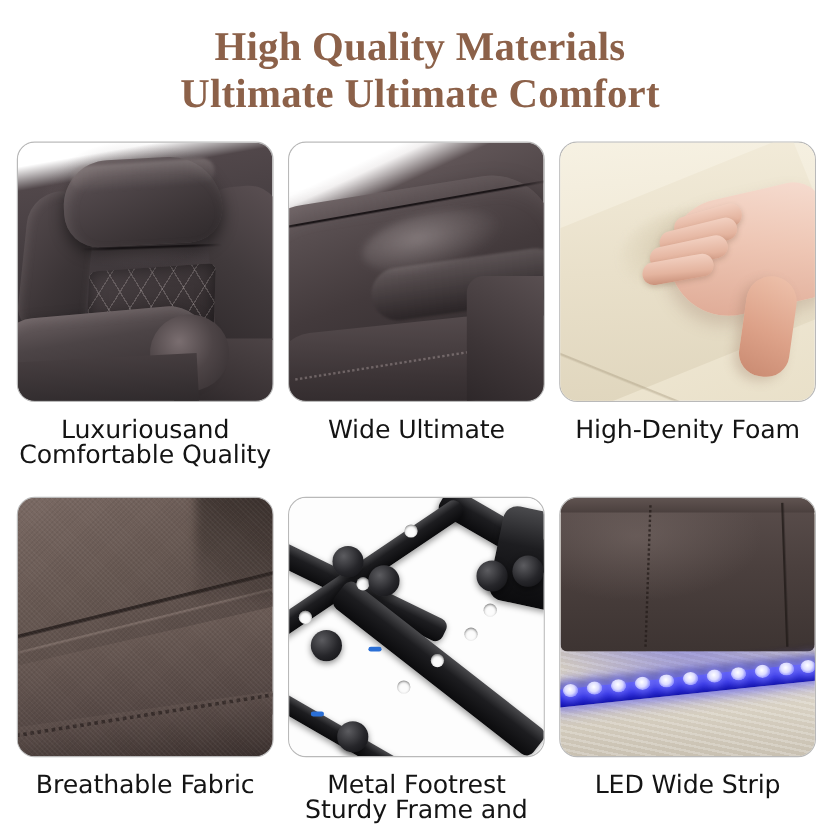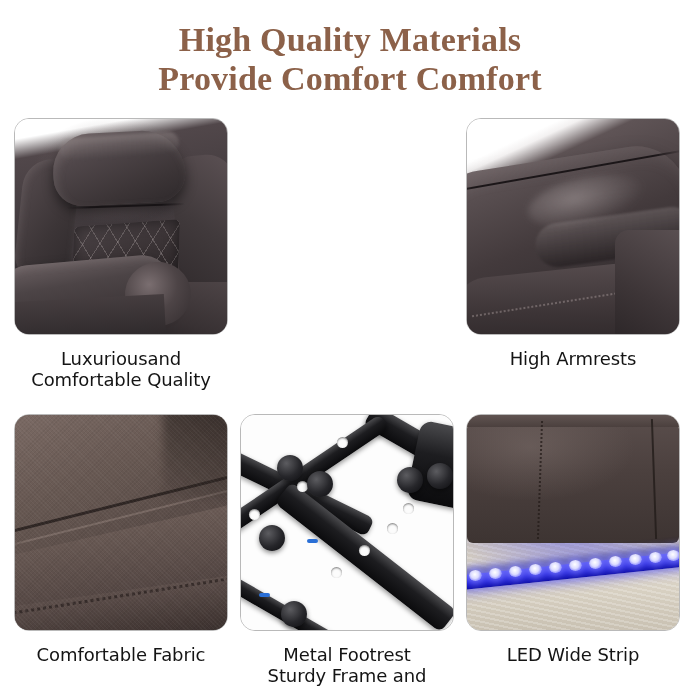--- a/index.html
+++ b/index.html
@@ -62,21 +62,21 @@
     border: 1px solid #b9b9b9;
     border-radius: 15px;
     overflow: hidden;
     background: #ffffff;
     box-sizing: border-box;
   }
   .caption {
     margin-top: 13px;
     text-align: center;
     font-family: "DejaVu Sans", sans-serif;
-    font-size: 18px;
+    font-size: 21px;
     line-height: 21px;
     color: #141414;
     letter-spacing: -0.1px;
   }
   .caption .cl { display: block; }
 
   
   .t1 { background: #ffffff; }
   .t1 .bg {
     position: absolute; inset: 0;
@@ -461,21 +461,21 @@
     filter: blur(3px);
   }
 </style>
 </head>
 <body>
 
 <div class="page">
 
   <div class="title-block">
     <div class="title-line">High Quality Materials</div>
-    <div class="title-line">Provide Comfort Comfort</div>
+    <div class="title-line">Ultimate Ultimate Comfort</div>
   </div>
 
   <div class="grid">
 
     <div class="row">
 
       <div class="cell">
         <div class="tile t1">
           <div class="bg"></div>
           <div class="wingL"></div>
@@ -500,43 +500,61 @@
           <div class="bg"></div>
           <div class="arm-main"></div>
           <div class="arm-seam"></div>
           <div class="arm-gloss"></div>
           <div class="arm-fold"></div>
           <div class="arm-lower"></div>
           <div class="arm-stitch"></div>
           <div class="side-panel"></div>
         </div>
         <div class="caption">
-          <span class="cl">High Armrests</span>
+          <span class="cl">Wide Ultimate</span>
         </div>
       </div>
 
+      <div class="cell">
+        <div class="tile t3">
+          <div class="bg"></div>
+          <div class="foam-top"></div>
+          <div class="foam-edge"></div>
+          <div class="foam-edge-line"></div>
+          <div class="dent"></div>
+          <div class="hand"></div>
+          <div class="finger f4"></div>
+          <div class="finger f3"></div>
+          <div class="finger f2"></div>
+          <div class="finger f1"></div>
+          <div class="thumb"></div>
+        </div>
+        <div class="caption">
+          <span class="cl">High-Denity Foam</span>
+        </div>
+      </div>
 
     </div>
 
     <div class="row row-2">
 
       <div class="cell">
         <div class="tile t4">
           <div class="bg"></div>
           <div class="panel-mid"></div>
           <div class="panel-top"></div>
           <div class="panel-seam-a"></div>
           <div class="panel-seam-b"></div>
           <div class="roll-bottom"></div>
           <div class="stitch-bottom"></div>
           <div class="dark-corner"></div>
           <div class="texture"></div>
         </div>
         <div class="caption">
-          <span class="cl">Comfortable Fabric</span>
+          <span class="cl">Breathable Fabric</span>
         </div>
       </div>
 
       <div class="cell">
         <div class="tile t5">
           <div class="bg"></div>
           <div class="bar second"></div>
           <div class="bar topright"></div>
           <div class="bar edge-right"></div>
           <div class="bar cross1"></div>

